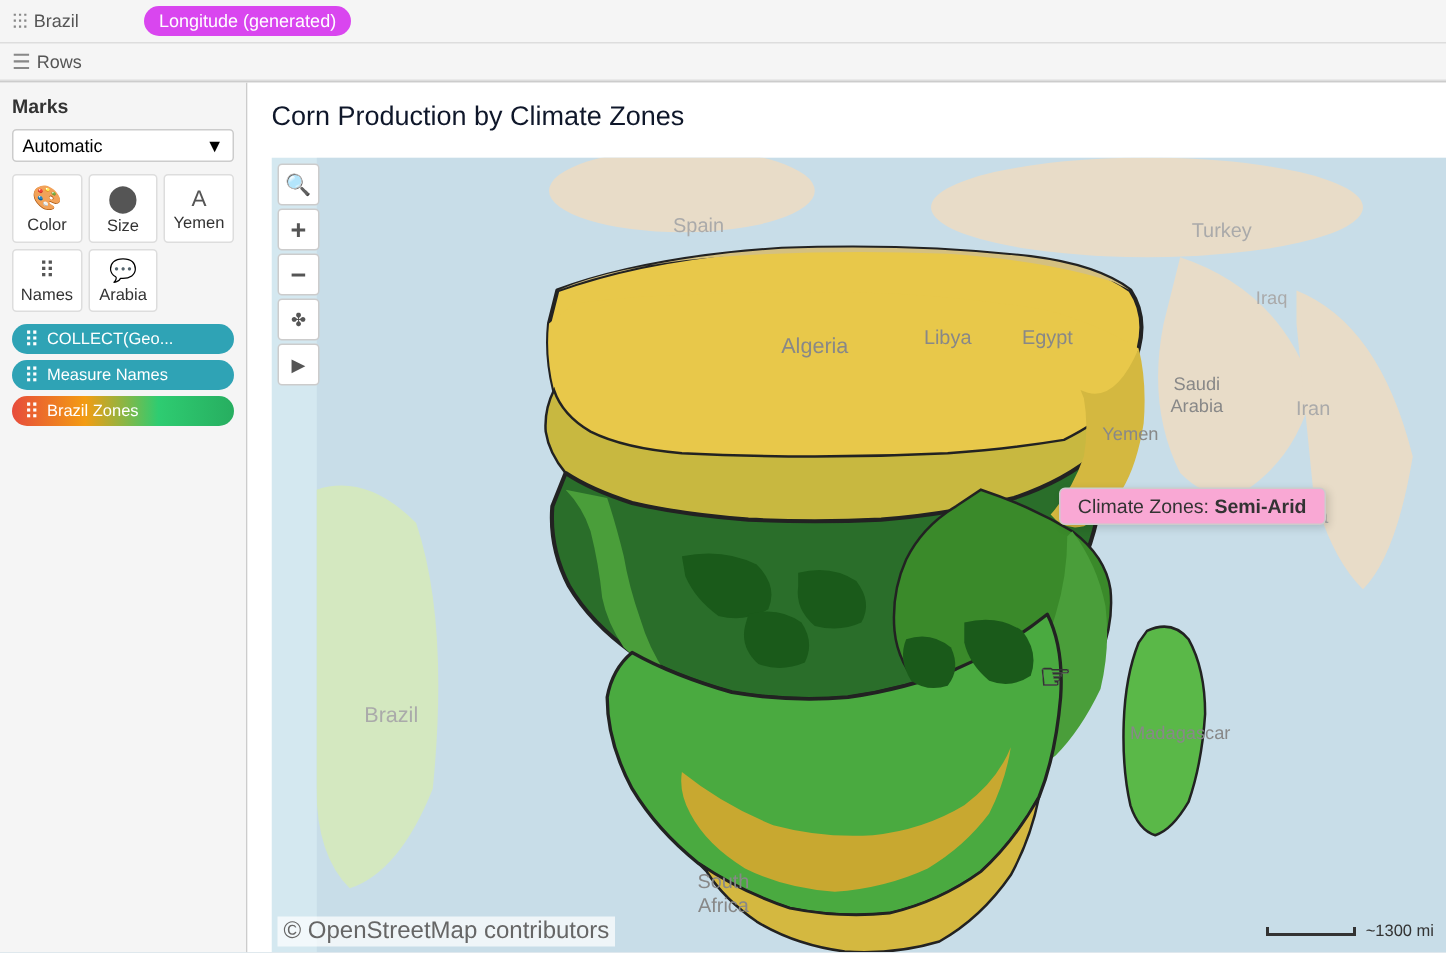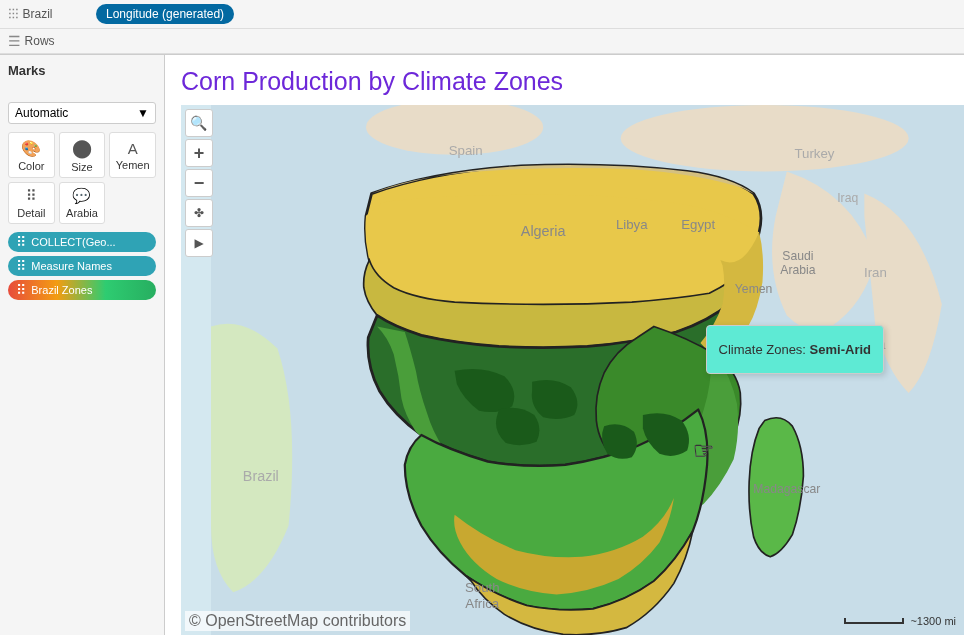--- a/index.html
+++ b/index.html
@@ -1,49 +1,49 @@
 <!DOCTYPE html>
 <html><head>
   <meta charset="utf-8">
   <style>
     * { box-sizing: border-box; margin: 0; padding: 0; }
     body { font-family: 'Segoe UI', Arial, sans-serif; font-size: 13px; background: #f0f0f0; width: 964px; height: 635px; overflow: hidden; display: flex; flex-direction: column; }
 
     .top-bar { display: flex; flex-direction: column; background: #f5f5f5; border-bottom: 1px solid #ccc; padding: 0; }
     .shelf-row { display: flex; align-items: center; padding: 4px 8px; gap: 8px; border-bottom: 1px solid #ddd; }
     .shelf-label { display: flex; align-items: center; gap: 4px; color: #555; font-size: 12px; min-width: 80px; }
-    .pill { background: #0369a1; color: #fff; border-radius: 12px; padding: 3px 10px; font-size: 12px; font-weight: 500; }
+    .pill { background: #d946ef; color: #fff; border-radius: 12px; padding: 3px 10px; font-size: 12px; font-weight: 500; }
 
     .main-area { display: flex; flex: 1; overflow: hidden; }
 
     .sidebar { width: 165px; background: #f5f5f5; border-right: 1px solid #ccc; padding: 8px; flex-shrink: 0; }
-    .sidebar-title { font-weight: 600; font-size: 13px; margin-bottom: 24px; color: #333; }
+    .sidebar-title { font-weight: 600; font-size: 13px; margin-bottom: 8px; color: #333; }
 
     .marks-dropdown { display: flex; align-items: flex-end; justify-content: space-between; border: 1px solid #ccc; background: #fff; border-radius: 3px; padding: 3px 6px; margin-bottom: 8px; cursor: pointer; font-size: 12px; }
 
     .marks-grid { display: grid; grid-template-columns: 1fr 1fr 1fr; gap: 4px; margin-bottom: 8px; }
     .mark-btn { display: flex; flex-direction: column; align-items: center; justify-content: center; border: 1px solid #ddd; background: #fff; border-radius: 3px; padding: 4px 2px; cursor: pointer; font-size: 11px; color: #333; gap: 2px; }
     .mark-icon { font-size: 16px; color: #555; }
 
     .field-pill { display: flex; align-items: center; gap: 5px; border-radius: 12px; padding: 3px 8px; font-size: 11px; color: #fff; cursor: pointer; margin-bottom: 4px; }
     .field-pill.teal { background: #2fa3b5; }
     .field-pill .dots { font-size: 14px; line-height: 1; }
 
     .chart-area { flex: 1; background: #fff; position: relative; overflow: hidden; }
-    .chart-title { font-size: 25px; font-weight: 400; color: #6d28d9; padding: 12px 16px 8px; }
+    .chart-title { font-size: 18px; font-weight: 400; color: #0f172a; padding: 12px 16px 8px; }
 
     .map-container { position: absolute; top: 50px; left: 16px; right: 0; bottom: 0; overflow: hidden; }
     .map-bg { width: 100%; height: 100%; background: #d4e8f0; position: relative; }
 
     
     .map-toolbar { position: absolute; left: 0; top: 0; z-index: 10; display: flex; flex-direction: column; gap: 2px; padding: 4px; }
     .map-btn { width: 28px; height: 28px; background: #fff; border: 1px solid #ccc; border-radius: 3px; display: flex; align-items: center; justify-content: center; cursor: pointer; font-size: 14px; color: #555; }
 
     
-    .tooltip { position: absolute; background: #5eead4; border: 1px solid #ccc; border-radius: 4px; padding: 16px 12px; font-size: 13px; color: #333; box-shadow: 2px 2px 6px rgba(0,0,0,0.15); white-space: nowrap; z-index: 20; }
+    .tooltip { position: absolute; background: #f9a8d4; border: 1px solid #ccc; border-radius: 4px; padding: 4px 12px; font-size: 13px; color: #333; box-shadow: 2px 2px 6px rgba(0,0,0,0.15); white-space: nowrap; z-index: 20; }
     .tooltip strong { font-weight: 700; }
 
     
     .attribution { position: absolute; bottom: 4px; left: 4px; font-size: 16px; color: #666; background: rgba(255,255,255,0.7); padding: 1px 4px; }
     .scale-bar { position: absolute; bottom: 8px; right: 8px; display: flex; align-items: center; gap: 6px; font-size: 11px; color: #333; }
     .scale-line { width: 60px; height: 6px; border: 2px solid #333; border-top: none; }
 
     
     .africa-map { position: absolute; top: 0; left: 30px; right: 0; bottom: 20px; }
   </style>
@@ -84,21 +84,21 @@
       <div class="mark-btn">
         <span class="mark-icon" style="font-size:18px;">⬤</span>
         <span>Size</span>
       </div>
       <div class="mark-btn">
         <span class="mark-icon" style="font-size:15px;">A</span>
         <span>Yemen</span>
       </div>
       <div class="mark-btn">
         <span class="mark-icon" style="font-size:15px;">⠿</span>
-        <span>Detail</span>
+        <span>Names</span>
       </div>
       <div class="mark-btn">
         <span class="mark-icon" style="font-size:15px;">💬</span>
         <span>Arabia</span>
       </div>
     </div>
 
     <div class="field-pill teal">
       <span class="dots">⠿</span>
       <span>COLLECT(Geo...</span>

